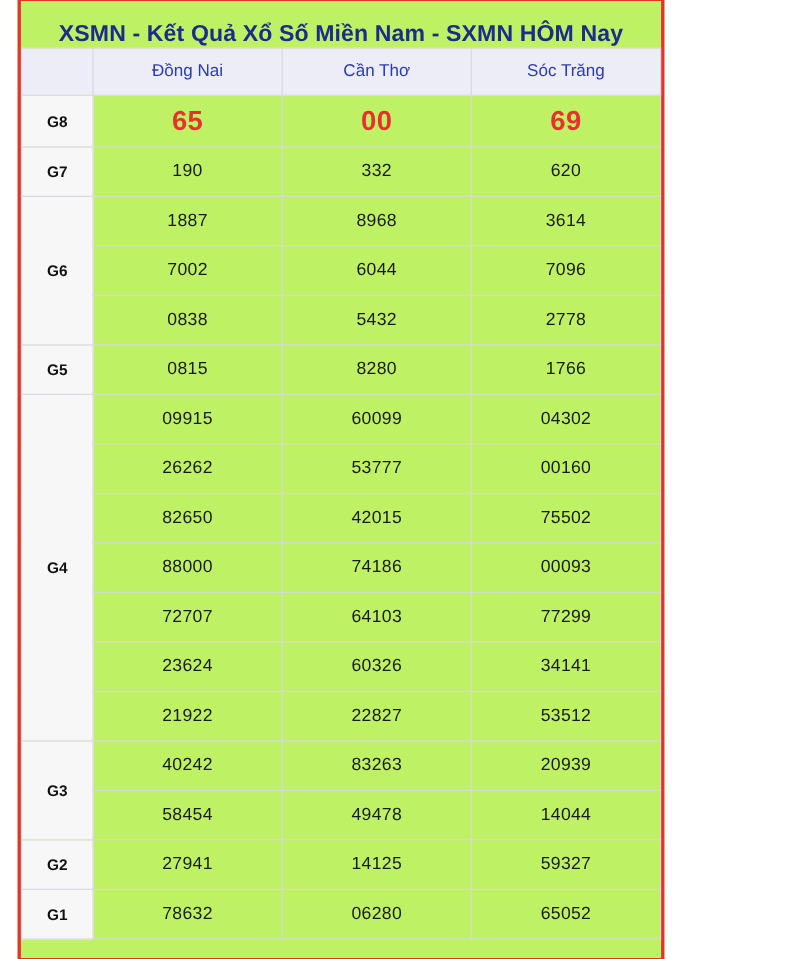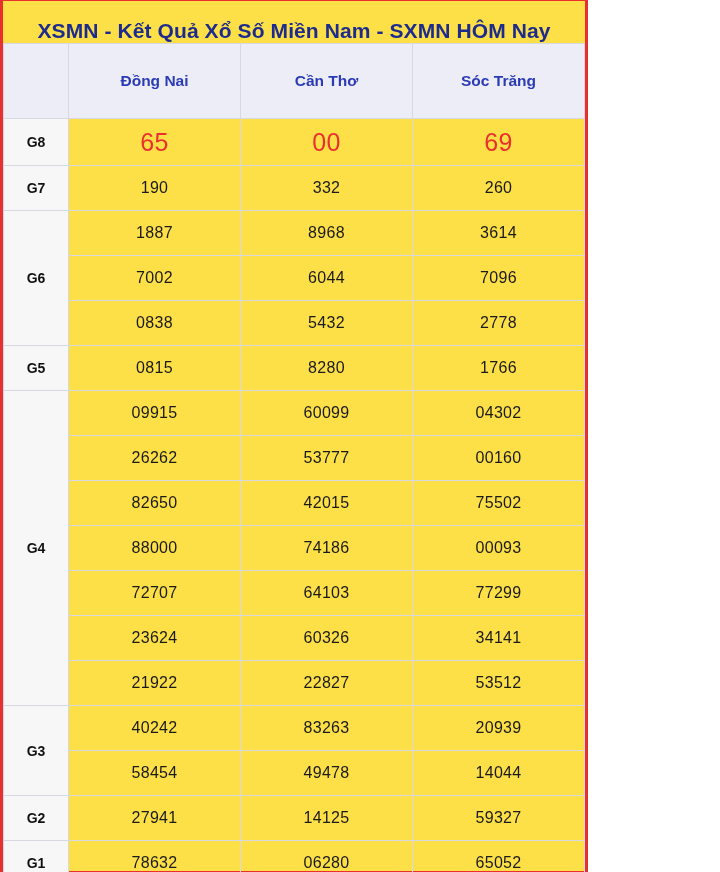--- a/index.html
+++ b/index.html
@@ -14,23 +14,24 @@
     overflow: hidden;
   }
   .page {
     width: 588px;
     height: 872px;
     box-sizing: border-box;
     border-left: 3px solid #e8312f;
     border-right: 3px solid #e8312f;
     border-top: 1px solid #e8312f;
     border-bottom: 1px solid #e8312f;
-    background: #fde047;
+    background: #bef264;
     display: flex;
     flex-direction: column;
+    margin-left: 16px;
   }
   .header {
     padding-top: 18px;
     text-align: center;
   }
   .title {
     font-size: 21px;
     font-weight: bold;
     color: #1d2c8c;
     letter-spacing: 0.1px;
@@ -61,23 +62,23 @@
   }
   table.results th, table.results td {
     border: 1px solid #d8d8e2;
     text-align: center;
     vertical-align: middle;
   }
   thead th {
     background: #ededf7;
     color: #2b3bb5;
     font-size: 15.5px;
-    font-weight: bold;
+    font-weight: normal;
     height: 34px;
-    padding: 20px 0;
+    padding: 4px 0;
   }
   th.corner {
     width: 64px;
     background: #ededf7;
   }
   td.prize-label {
     width: 64px;
     background: #f7f7f7;
     font-weight: bold;
     font-size: 14px;
@@ -85,21 +86,21 @@
   }
   td.num {
     font-size: 16px;
     color: #1a1a1a;
     height: 40px;
     padding: 2px 0;
     letter-spacing: 0.3px;
   }
   tr.g8 td.num, tr.db td.num {
     color: #e8312f;
-    font-weight: normal;
+    font-weight: bold;
   }
   tr.g8 td.num {
     font-size: 25px;
   }
   tr.g8 td.num, tr.g8 td.prize-label {
     height: 42px;
   }
 </style>
 </head>
 <body>
@@ -125,21 +126,21 @@
         <td class="prize-label">G8</td>
         <td class="num">65</td>
         <td class="num">00</td>
         <td class="num">69</td>
       </tr>
 
       <tr>
         <td class="prize-label">G7</td>
         <td class="num">190</td>
         <td class="num">332</td>
-        <td class="num">260</td>
+        <td class="num">620</td>
       </tr>
 
       <tr>
         <td class="prize-label" rowspan="3">G6</td>
         <td class="num">1887</td>
         <td class="num">8968</td>
         <td class="num">3614</td>
       </tr>
       <tr>
         <td class="num">7002</td>

